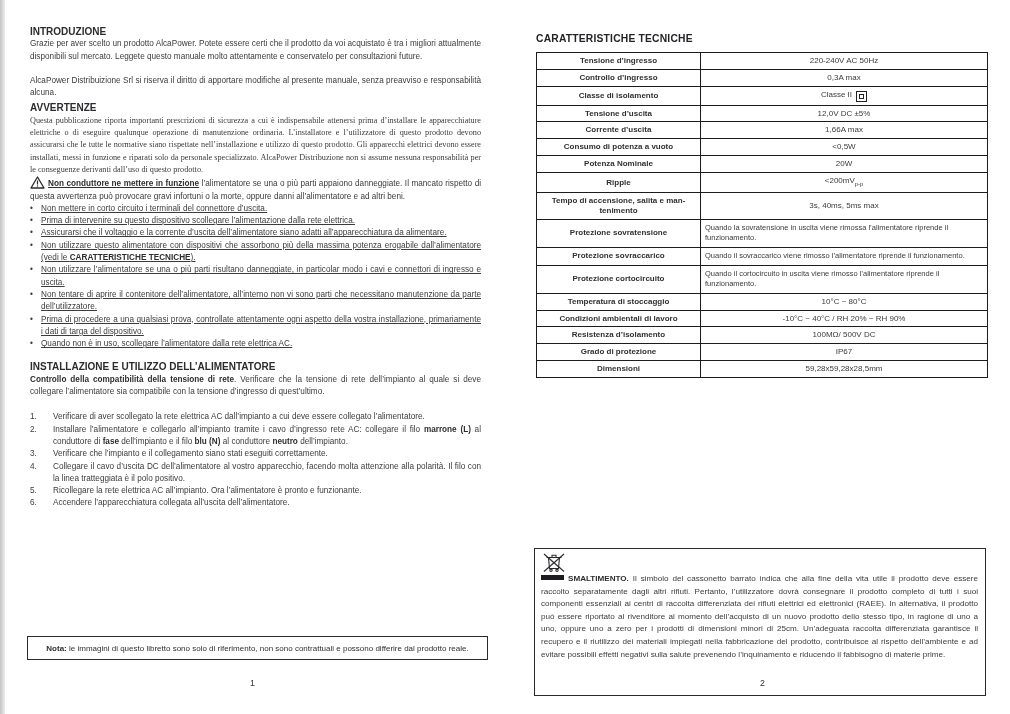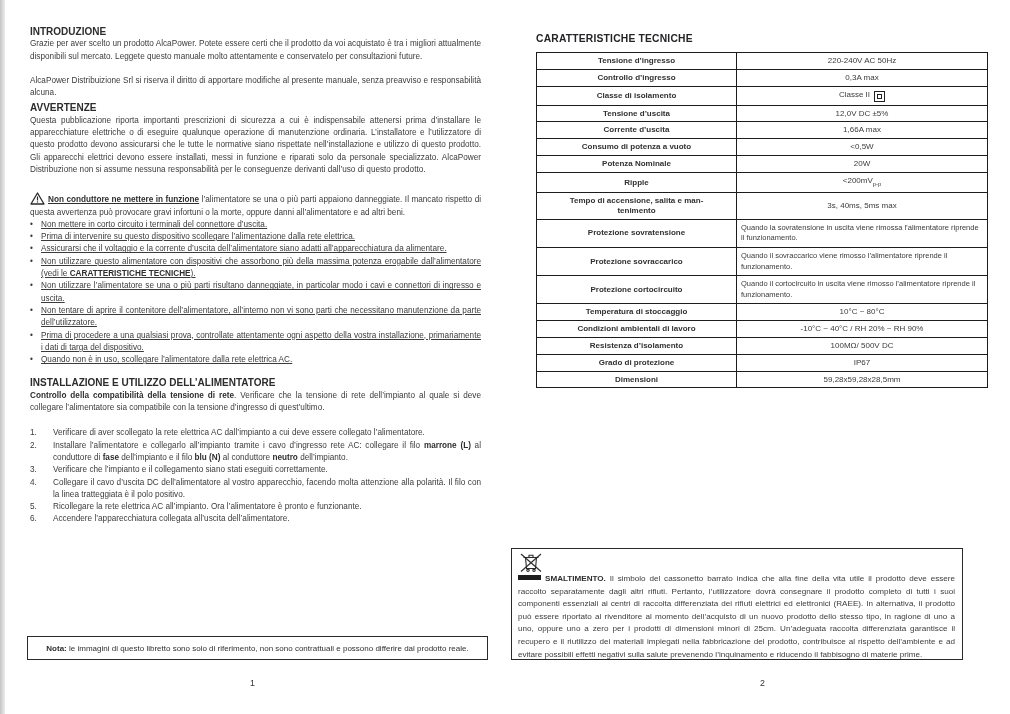--- a/index.html
+++ b/index.html
@@ -5,21 +5,21 @@
   html,body{margin:0;padding:0;background:#ffffff;overflow:hidden;}
   .canvas{position:relative;width:1010px;height:714px;background:#ffffff;
           font-family:"Liberation Sans",sans-serif;color:#3b3b3e;}
   .scan-edge{position:absolute;left:0;top:0;width:5px;height:714px;
              background:linear-gradient(to right,#c4c4c4,#ededed);}
 
   
   .page1{position:absolute;left:30px;top:26px;width:451px;font-size:8.2px;line-height:12.3px;}
   .hd{font-size:10px;font-weight:700;color:#2c2c2f;margin:0;}
   .p{margin:0;text-align:justify;}
-  .gap12{margin-bottom:12px;} .gap9{margin-bottom:3px;} .gap16{margin-bottom:16px;}
+  .gap12{margin-bottom:12px;} .gap9{margin-bottom:3px;} .gap16{margin-bottom:0;font-family:Liberation Serif, serif;}
   .gap13{margin-bottom:13px;} .gap11{margin-bottom:11px;}
   .b{font-weight:700;color:#2e2e31;}
   .u{text-decoration:underline;}
   .alert{margin:0;text-align:justify;}
   .warn-svg{vertical-align:-3px;margin-right:3px;}
   .bullet{display:flex;margin:0;}
   .bullet .dot{width:11px;flex:0 0 11px;color:#3b3b3e;}
   .bullet .btext{flex:1;text-align:justify;text-decoration:underline;}
   .step{display:flex;margin:0;}
   .step .num{width:23px;flex:0 0 23px;}
@@ -29,29 +29,29 @@
             font-size:8px;color:#2f2f33;}
   .pagenum{position:absolute;top:678px;font-size:8.8px;color:#333336;}
   .pn1{left:250px;} .pn2{left:760px;}
 
   
   .page2{position:absolute;left:536px;top:33px;width:452px;}
   .title{font-size:10.3px;font-weight:700;color:#242428;letter-spacing:.2px;margin:0 0 8px 0;}
   table.specs{border-collapse:collapse;width:452px;table-layout:fixed;border:1.5px solid #1c1c1f;}
   table.specs td{border:1px solid #1c1c1f;vertical-align:middle;}
   td.lbl{width:151px;font-weight:700;font-size:8px;line-height:9.8px;text-align:center;
-         padding:3px 24px;color:#313134;hyphens:manual;}
+         padding:3px 6px;color:#313134;hyphens:manual;}
   td.val{font-size:8px;line-height:9.8px;text-align:center;padding:3px 4px;color:#3b3b3e;}
   td.val.left{text-align:left;font-size:7.5px;line-height:10.6px;padding:3px 4px;}
   sub.subp{font-size:5.8px;}
   .classii{display:inline-flex;align-items:center;justify-content:center;width:9px;height:9px;
            border:1.2px solid #222;margin-left:4px;vertical-align:-2px;}
   .classii-in{display:block;width:3px;height:3px;border:1px solid #222;}
 
-  .waste-box{position:absolute;left:511px;top:548px;width:452px;height:112px;
+  .waste-box{position:absolute;left:534px;top:548px;width:452px;height:148px;
              border:1.2px solid #2a2a2d;box-sizing:border-box;overflow:hidden;}
   .waste-box p{margin:0;padding:24px 7px 5px 6px;font-size:8.1px;line-height:12.6px;
                text-align:justify;color:#3b3b3e;}
   .weee-svg{position:absolute;left:7px;top:3px;}
   .weee-bar{display:inline-block;width:23px;height:5px;background:#1d1d20;
             margin-right:4px;vertical-align:1px;}
 </style>
 </head>
 <body>
 

